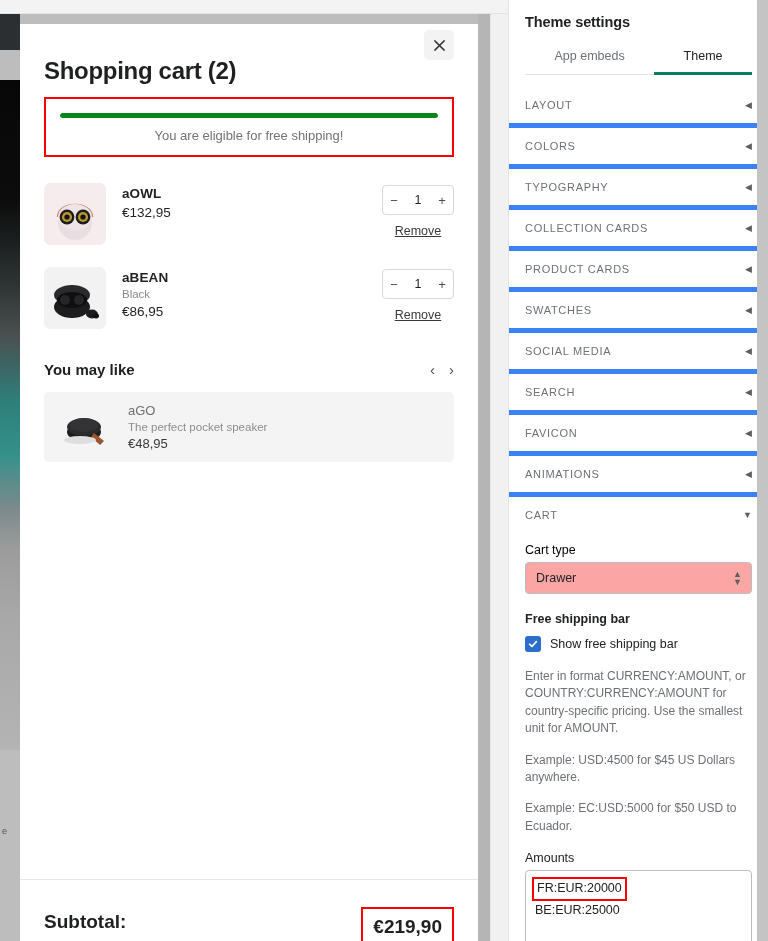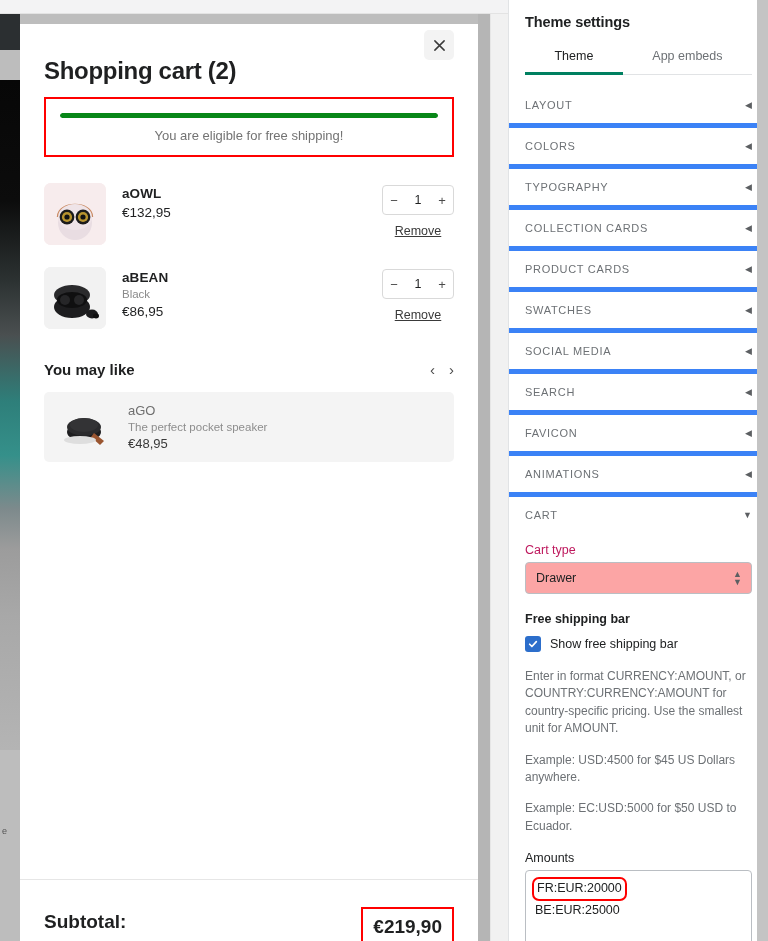--- a/index.html
+++ b/index.html
@@ -188,21 +188,21 @@
     display: flex; align-items: center; justify-content: space-between;
     padding: 12px 16px; border-bottom: 5px solid #3b82f6;
     cursor: pointer;
   }
   .section-label {
     font-size: 11px; letter-spacing: .7px; color: #6d7175; text-transform: uppercase;
   }
   .caret { font-size: 9px; color: #5c5f62; line-height: 1; }
 
   .cart-panel { padding: 10px 16px 0 16px; }
-  .field-label { font-size: 12.5px; color: #be185d; margin-bottom: 5px; }
+  .field-label { font-size: 12.5px; color: #000000; margin-bottom: 5px; }
   .select-box {
     position: relative; width: 100%; height: 32px;
     border: 1px solid #babec3; border-radius: 4px; background: #fca5a5;
     display: flex; align-items: center; padding: 0 10px;
     font-size: 12.5px; color: #202223; cursor: pointer;
   }
   .select-arrows {
     position: absolute; right: 9px; top: 50%; transform: translateY(-50%);
     font-size: 9px; line-height: 8px; color: #5c5f62; text-align: center;
   }
@@ -224,21 +224,21 @@
   }
   .help + .help { margin-top: 14px; }
 
   .amounts-label { font-size: 12.5px; color: #202223; margin-top: 16px; margin-bottom: 5px; }
   .textarea {
     position: relative;
     width: 100%; height: 92px;
     border: 1px solid #babec3; border-radius: 4px; background: #fff;
     padding: 6px 9px; font-size: 12.5px; color: #202223; line-height: 1.55;
   }
-  .ta-line { white-space: pre; display: block; border-radius: 7px; }
+  .ta-line { white-space: pre; display: block; }
   .ta-line.hl {
     display: inline-block; border: 2px solid #ff0000;
     padding: 0 3px; margin-left: -3px;
   }
 
   .settings-scrollbar {
     position: absolute; right: 0; top: 0; width: 11px; height: 941px;
     background: #c4c4c4;
   }
 </style>
@@ -370,22 +370,22 @@
           <span class="subtotal-val">€219,90</span>
         </div>
       </div>
     </div>
   </div>
 
   <div class="settings">
     <div class="settings-header">
       <div class="settings-title">Theme settings</div>
       <div class="tabs">
+        <div class="tab">App embeds</div>
         <div class="tab active" style="border-bottom-color: rgb(0, 128, 96);">Theme</div>
-        <div class="tab">App embeds</div>
       </div>
     </div>
 
     <div>
       <div class="section-row">
         <span class="section-label">LAYOUT</span>
         <span class="caret">◀</span>
       </div>
       <div class="section-row">
         <span class="section-label">COLORS</span>

